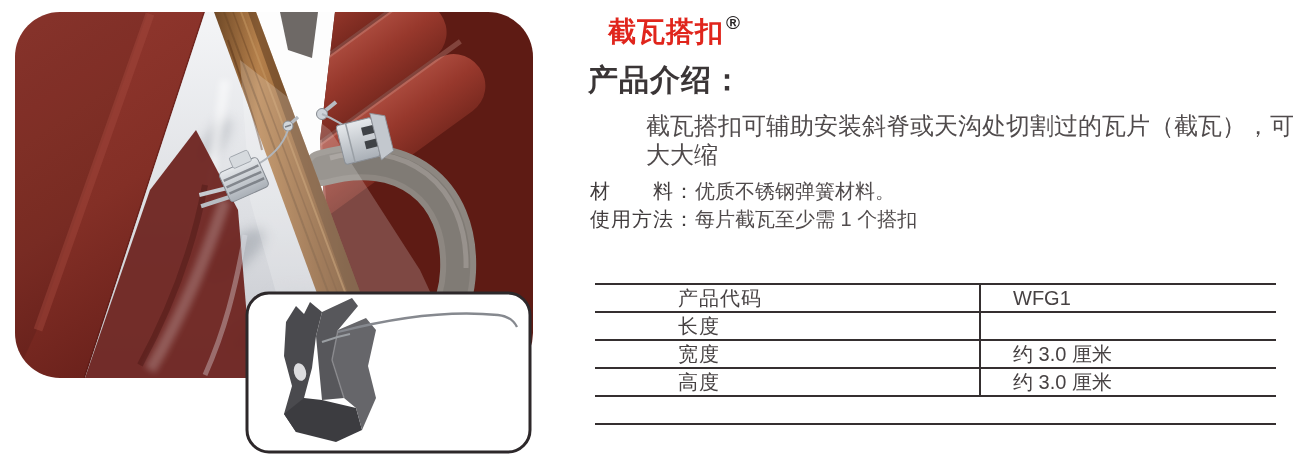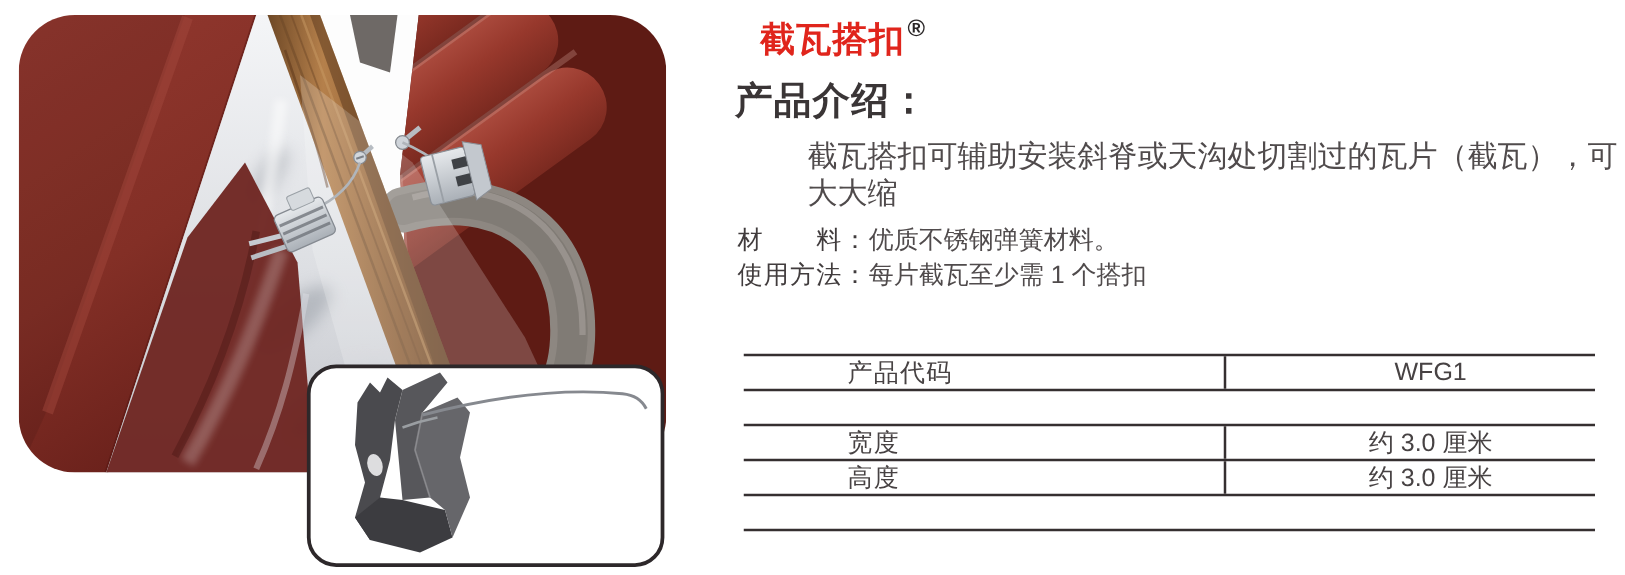--- a/index.html
+++ b/index.html
@@ -17,21 +17,21 @@
   .kv .kv-label{font-weight:normal;color:#413c3d;letter-spacing:1px;}
   .kv-material{top:178px;}
   .kv-usage{top:206px;}
 
   
   .spec-table{left:595px;top:283px;width:681px;border-top:2.5px solid #352f30;}
   .spec-row{display:flex;height:26px;border-bottom:2.5px solid #352f30;align-items:center;
             font-size:20px;color:#474243;gap:32px;}
   .spec-label{width:386px;height:100%;border-right:2.5px solid #352f30;display:flex;
               align-items:center;padding-left:83px;box-sizing:border-box;letter-spacing:1px;}
-  .spec-value{flex:1;text-align:center;}
+  .spec-value{flex:1;}
 
   
   .figure{left:0;top:0;width:560px;height:460px;}
 </style>
 </head>
 <body>
 
 <svg class="abs figure" viewBox="0 0 560 460">
   <defs>
     <clipPath id="mainClip">
@@ -200,20 +200,21 @@
 <div class="abs kv kv-usage">
   <span class="kv-label">使用方法：</span><span>每片截瓦至少需 1 个搭扣</span>
 </div>
 
 <div class="abs spec-table">
   <div class="spec-row">
     <div class="spec-label">产品代码</div>
     <div class="spec-value">WFG1</div>
   </div>
   <div class="spec-row">
+    <div class="spec-label">长度</div>
   </div>
   <div class="spec-row">
     <div class="spec-label">宽度</div>
     <div class="spec-value">约 3.0 厘米</div>
   </div>
   <div class="spec-row">
     <div class="spec-label">高度</div>
     <div class="spec-value">约 3.0 厘米</div>
   </div>
   <div class="spec-row">

